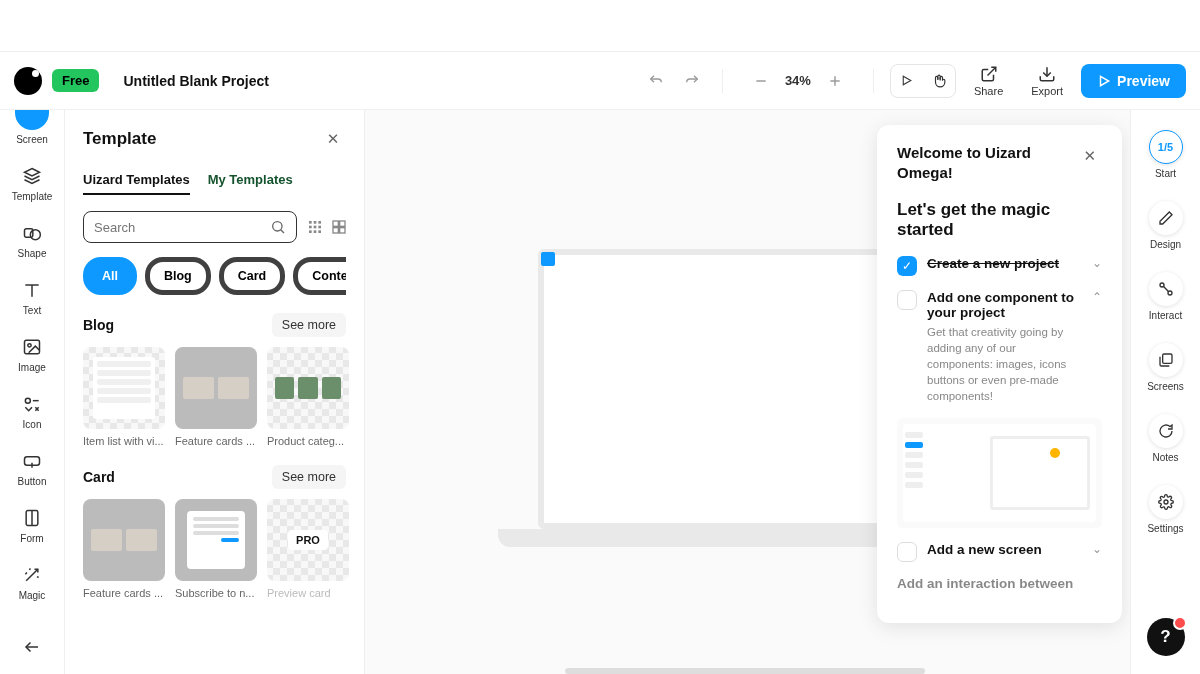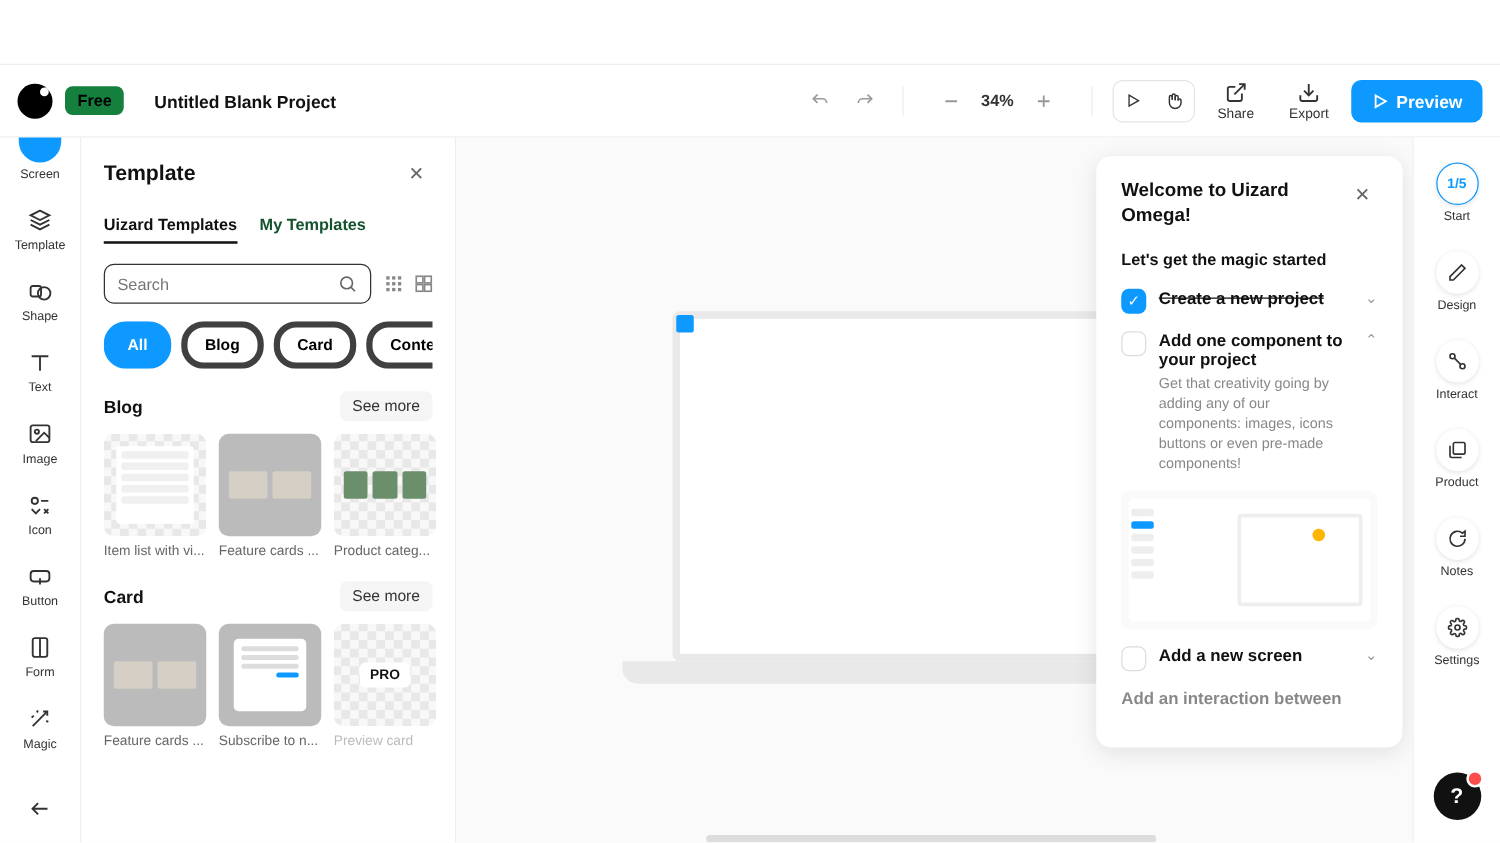--- a/index.html
+++ b/index.html
@@ -3,21 +3,21 @@
 <meta charset="utf-8">
 <style>
 * { box-sizing: border-box; margin: 0; padding: 0; font-family: -apple-system, BlinkMacSystemFont, 'Segoe UI', sans-serif; }
 body { width: 1200px; height: 674px; overflow: hidden; background: #fff; position: relative; }
 
 .top-spacer { height: 52px; border-bottom: 1px solid #eee; }
 
 .topbar { height: 58px; display: flex; align-items: center; padding: 0 14px; border-bottom: 1px solid #f0f0f0; }
 .logo { width: 28px; height: 28px; border-radius: 50%; background: #000; position: relative; margin-right: 10px; }
 .logo::after { content: ""; position: absolute; width: 7px; height: 7px; background: #fff; border-radius: 50%; right: 3px; top: 3px; }
-.badge { background: #15803d; padding: 4px 10px; border-radius: 6px; font-size: 13px; font-weight: 600; margin-right: 24px; text-align: center; }
+.badge { background: #22c55e; padding: 4px 10px; border-radius: 6px; font-size: 13px; font-weight: 600; margin-right: 24px; text-align: center; }
 .project-title { font-size: 14px; font-weight: 600; color: #111; }
 .topbar-right { margin-left: auto; display: flex; align-items: center; gap: 8px; }
 .icon-btn { width: 28px; height: 28px; display: flex; align-items: center; justify-content: center; color: #999; cursor: pointer; border-radius: 5px; }
 .zoom-group { display: flex; align-items: center; gap: 10px; margin: 0 8px; }
 .zoom-val { font-size: 13px; font-weight: 600; color: #333; }
 .vline { width: 1px; height: 24px; background: #eee; margin: 0 8px; }
 .mode-box { display: flex; border: 1px solid #e5e5e5; border-radius: 8px; overflow: hidden; }
 .mode-box .icon-btn { width: 32px; height: 32px; }
 .top-action { display: flex; flex-direction: column; align-items: center; gap: 2px; padding: 0 10px; cursor: pointer; }
 .top-action .lbl { font-size: 11px; color: #333; }
@@ -72,21 +72,21 @@
 .canvas-area { flex: 1; background: #fafafa; position: relative; overflow: hidden; }
 .device { position: absolute; left: 50%; top: 50%; transform: translate(-50%, -48%); width: 420px; }
 .screen-frame { width: 100%; height: 280px; background: #fff; border: 6px solid #e9e9e9; border-radius: 6px; position: relative; }
 .screen-badge { position: absolute; top: -3px; left: -3px; width: 14px; height: 14px; background: #0d99ff; border-radius: 2px; }
 .device-base { width: 500px; height: 18px; background: #e9e9e9; border-radius: 0 0 12px 12px; margin: 0 auto; margin-left: -40px; }
 .hscroll { position: absolute; bottom: 0; left: 200px; width: 360px; height: 6px; background: #ddd; border-radius: 3px; }
 
 .onboard-panel { position: absolute; top: 125px; right: 78px; width: 245px; background: #fff; border-radius: 12px; box-shadow: 0 4px 20px rgba(0,0,0,0.1); padding: 18px 20px; }
 .onboard-hdr { display:flex; justify-content: space-between; align-items: flex-start; margin-bottom: 18px; }
 .onboard-title { font-size: 15px; font-weight: 700; color: #111; line-height: 1.3; }
-.onboard-sub { font-size: 13px; font-weight: 600; color: #111; margin-bottom: 16px; }
+.onboard-sub { font-size: 17px; font-weight: 600; color: #111; margin-bottom: 16px; }
 .ob-item { margin-bottom: 14px; }
 .ob-row { display: flex; align-items: flex-start; gap: 10px; }
 .ob-check { width: 20px; height: 20px; border-radius: 6px; flex-shrink: 0; }
 .ob-check.done { background: #0d99ff; color: #fff; display: flex; align-items: center; justify-content: center; font-size: 12px; }
 .ob-check.empty { border: 1.5px solid #ddd; }
 .ob-text { flex: 1; }
 .ob-label { font-size: 13.5px; font-weight: 700; color: #111; }
 .ob-label.strike { text-decoration: line-through; }
 .ob-desc { font-size: 11.5px; color: #888; margin-top: 4px; line-height: 1.4; }
 .ob-chevron { color: #999; font-size: 12px; margin-left: auto; }
@@ -435,21 +435,21 @@
         </div>
       <span class="lbl">Interact</span>
     </div>
     <div class="right-item">
       <div class="right-circ">
           <svg width="16" height="16" viewBox="0 0 24 24" fill="none" stroke="currentColor" stroke-width="2">
             <rect x="7" y="3" width="14" height="14" rx="2"></rect>
             <path d="M3 7v12a2 2 0 002 2h12"></path>
           </svg>
         </div>
-      <span class="lbl">Product</span>
+      <span class="lbl">Screens</span>
     </div>
     <div class="right-item">
       <div class="right-circ">
           <svg width="16" height="16" viewBox="0 0 24 24" fill="none" stroke="currentColor" stroke-width="2">
             <path d="M21 12a9 9 0 11-3-6.7L21 3v6h-6"></path>
           </svg>
         </div>
       <span class="lbl">Notes</span>
     </div>
     <div class="right-item">

